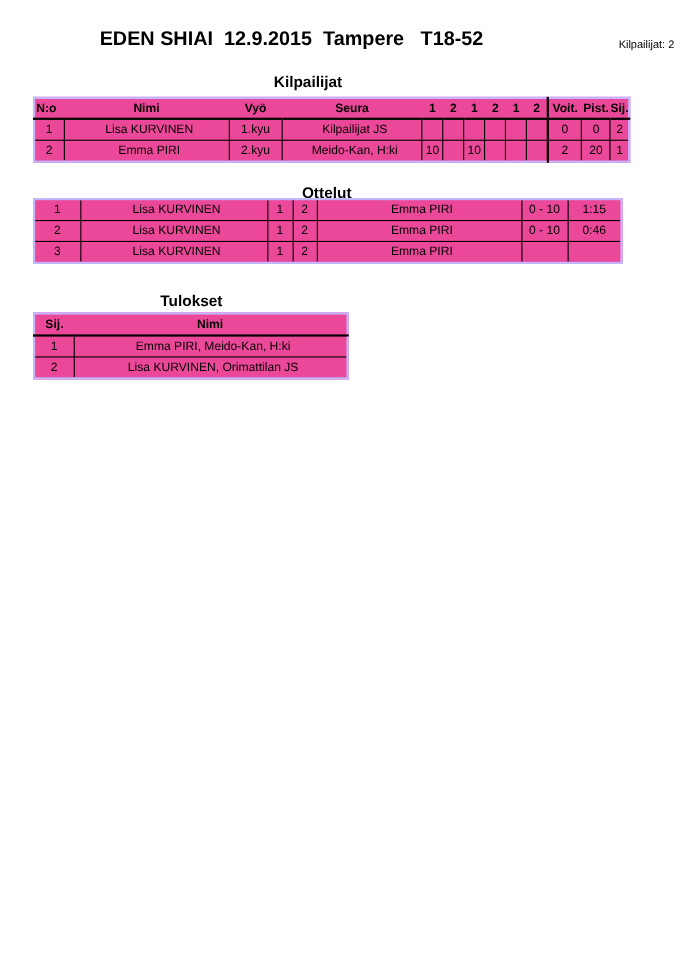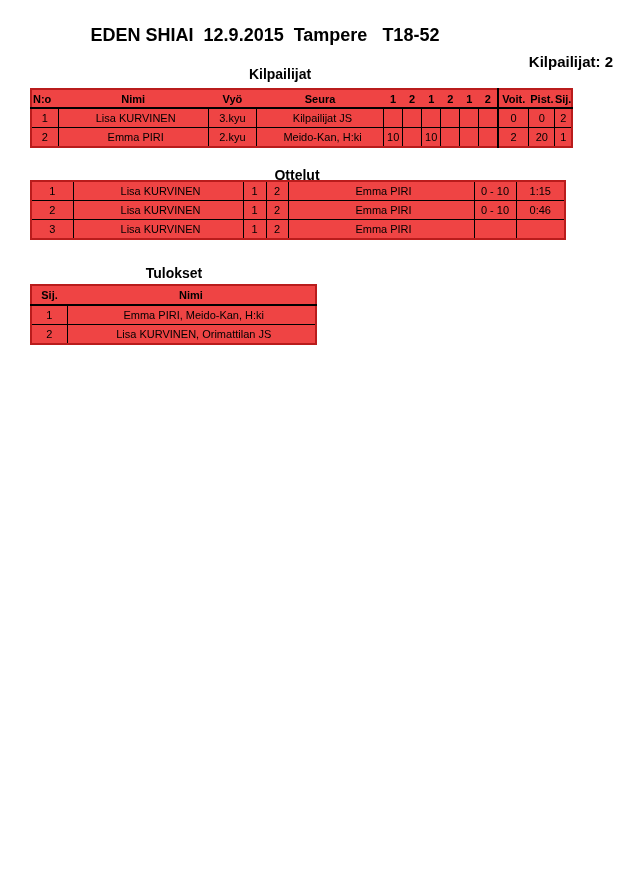--- a/index.html
+++ b/index.html
@@ -18,39 +18,39 @@
   }
   .title {
     position: absolute;
     top: 25px; left: 265px;
     transform: translateX(-50%);
     font-size: 18px; font-weight: bold;
     white-space: pre;
   }
   .comp-count {
     position: absolute;
-    top: 53px; right: 33px;
-    font-size: 15px; font-weight: bold;
+    top: 36px; right: 33px;
+    font-size: 10px; font-weight: normal;
   }
   .section-heading {
     position: absolute;
     transform: translateX(-50%);
     font-size: 14px; font-weight: bold;
     white-space: nowrap;
   }
   #heading-kilpailijat { top: 66px; left: 264px; margin-left: 16px; }
   #heading-ottelut     { top: 167px; left: 297px; }
   #heading-tulokset    { top: 265px; left: 174px; }
 
   table {
     position: absolute;
     border-collapse: collapse;
     table-layout: fixed;
-    border: 2px solid #b91c1c;
-    background: #ef4444;
+    border: 2px solid #c4b5fd;
+    background: #ec4899;
   }
   #table-kilpailijat { left: 30px; top: 88px;  width: 543px; }
   #table-ottelut     { left: 30px; top: 180px; width: 534px; }
   #table-tulokset    { left: 30px; top: 284px; width: 285px; }
 
   th, td {
     font-size: 11px;
     padding: 0;
     text-align: center;
     vertical-align: middle;
@@ -110,21 +110,21 @@
       <th>2</th>
       <th>1</th>
       <th>2</th>
       <th class="thick">Voit.</th>
       <th>Pist.</th>
       <th>Sij.</th>
     </tr>
     <tr>
       <td>1</td>
       <td class="name">Lisa KURVINEN</td>
-      <td>3.kyu</td>
+      <td>1.kyu</td>
       <td class="name">Kilpailijat JS</td>
       <td></td>
       <td></td>
       <td></td>
       <td></td>
       <td></td>
       <td></td>
       <td class="thick">0</td>
       <td>0</td>
       <td>2</td>

